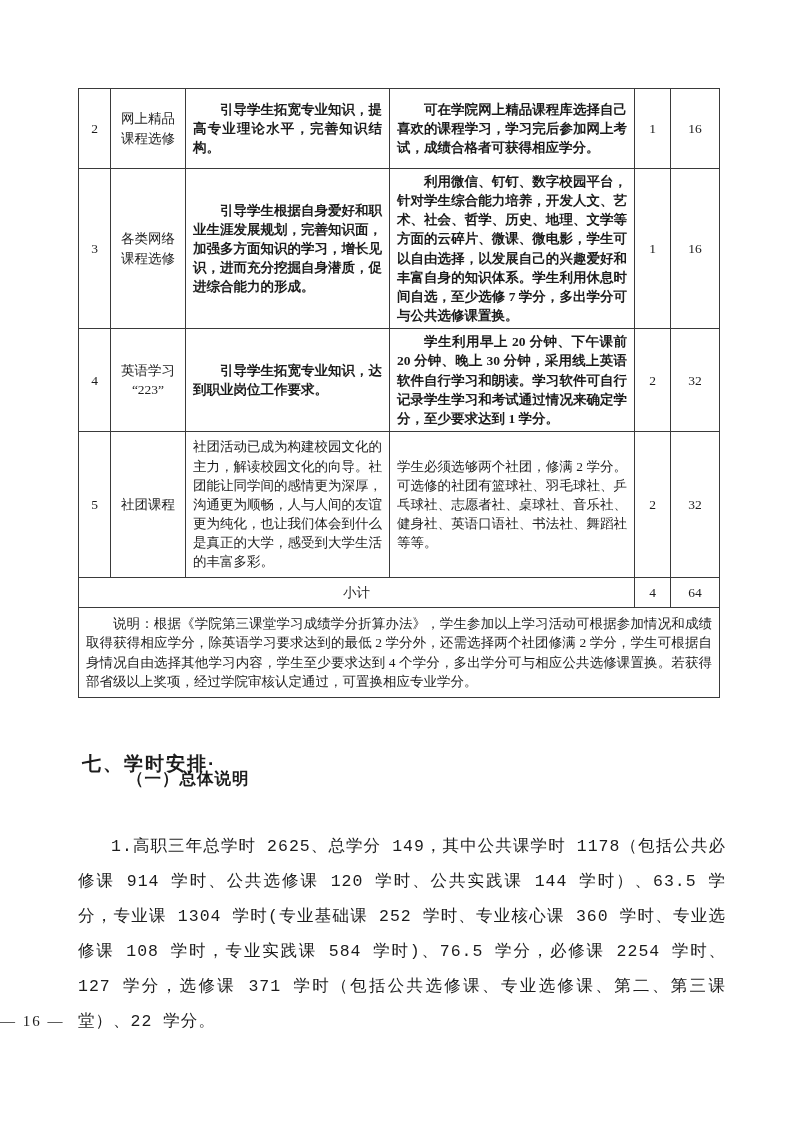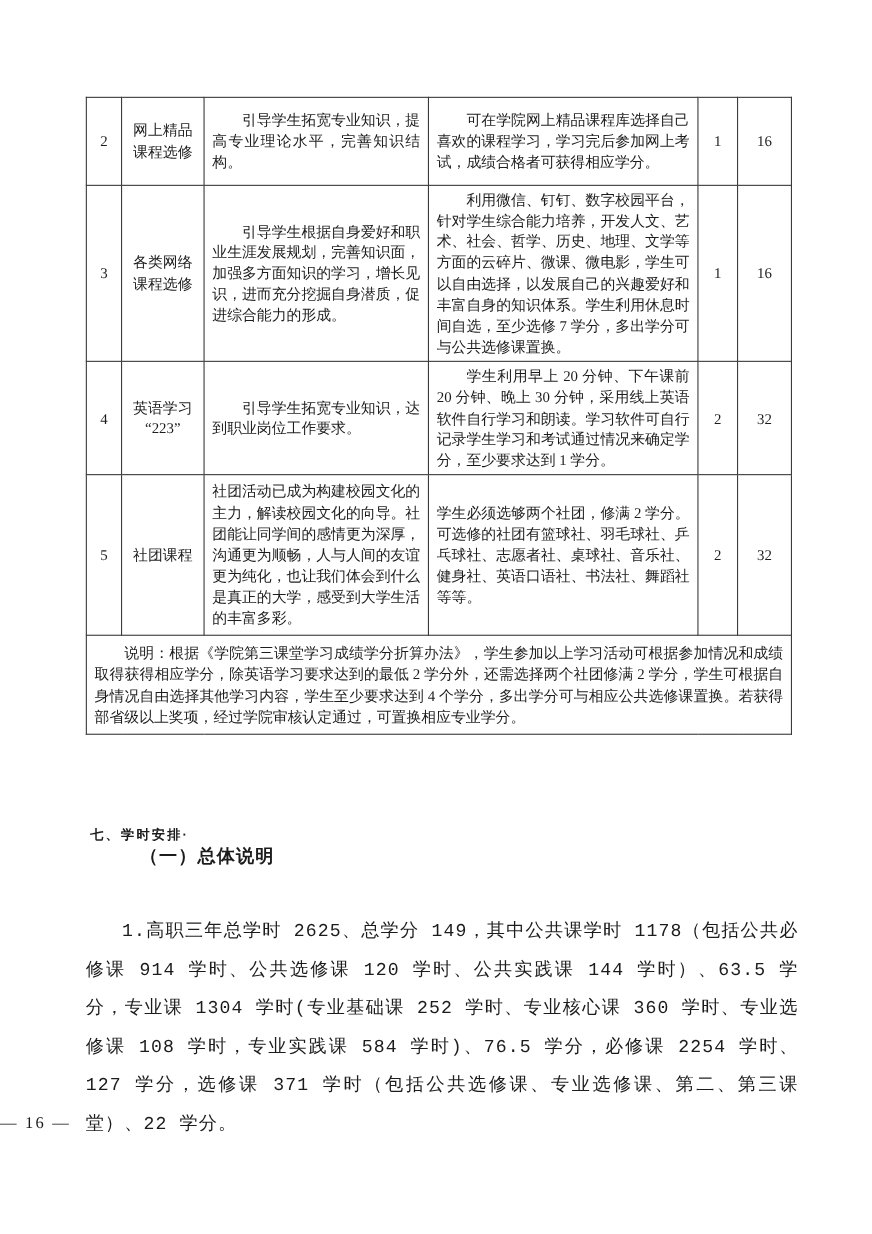--- a/index.html
+++ b/index.html
@@ -41,20 +41,21 @@
   td.c-name {
     text-align: center;
     white-space: pre-line;
     padding: 0 3px;
   }
   td.c-goal, td.c-detail {
     text-align: justify;
   }
   td.indent {
     text-indent: 2em;
+    font-weight: bold;
   }
   tr.r-a { height: 80px; }
   tr.r-b { height: 160px; }
   tr.r-c { height: 94px; }
   tr.r-d { height: 146px; }
   tr.r-sub { height: 30px; }
   tr.r-note { height: 90px; }
   td.c-sub {
     text-align: center;
     font-size: 14px;
@@ -67,21 +68,21 @@
     padding: 6px 8px 4px 8px;
     line-height: 1.35;
   }
   
   .h1 {
     position: absolute;
     left: 82px;
     top: 751px;
     font-family: "Liberation Sans", "DejaVu Sans", sans-serif;
     font-weight: bold;
-    font-size: 12px;
+    font-size: 19px;
     letter-spacing: 2px;
   }
   .h2 {
     position: absolute;
     left: 127px;
     top: 768px;
     font-family: "Liberation Sans", "DejaVu Sans", sans-serif;
     font-weight: bold;
     font-size: 16.5px;
     letter-spacing: 1px;
@@ -152,20 +153,25 @@
         <td class="c-num">32</td>
       </tr>
       <tr class="r-d">
         <td class="c-no">5</td>
         <td class="c-name">社团课程</td>
         <td class="c-goal">社团活动已成为构建校园文化的主力，解读校园文化的向导。社团能让同学间的感情更为深厚，沟通更为顺畅，人与人间的友谊更为纯化，也让我们体会到什么是真正的大学，感受到大学生活的丰富多彩。</td>
         <td class="c-detail">学生必须选够两个社团，修满 2 学分。可选修的社团有篮球社、羽毛球社、乒乓球社、志愿者社、桌球社、音乐社、健身社、英语口语社、书法社、舞蹈社等等。</td>
         <td class="c-num">2</td>
         <td class="c-num">32</td>
       </tr>
+      <tr class="r-sub">
+        <td class="c-sub" colspan="4">小计</td>
+        <td class="c-num">4</td>
+        <td class="c-num">64</td>
+      </tr>
       <tr class="r-note">
         <td class="c-note" colspan="6">说明：根据《学院第三课堂学习成绩学分折算办法》，学生参加以上学习活动可根据参加情况和成绩取得获得相应学分，除英语学习要求达到的最低 2 学分外，还需选择两个社团修满 2 学分，学生可根据自身情况自由选择其他学习内容，学生至少要求达到 4 个学分，多出学分可与相应公共选修课置换。若获得部省级以上奖项，经过学院审核认定通过，可置换相应专业学分。</td>
       </tr>
     </tbody>
   </table>
 
   <div class="h1">七、学时安排·</div>
   <div class="h2">（一）总体说明</div>
   <p class="body-par">1.高职三年总学时 2625、总学分 149，其中公共课学时 1178（包括公共必修课 914 学时、公共选修课 120 学时、公共实践课 144 学时）、63.5 学分，专业课 1304 学时(专业基础课 252 学时、专业核心课 360 学时、专业选修课 108 学时，专业实践课 584 学时)、76.5 学分，必修课 2254 学时、127 学分，选修课 371 学时（包括公共选修课、专业选修课、第二、第三课堂）、22 学分。</p>
 

